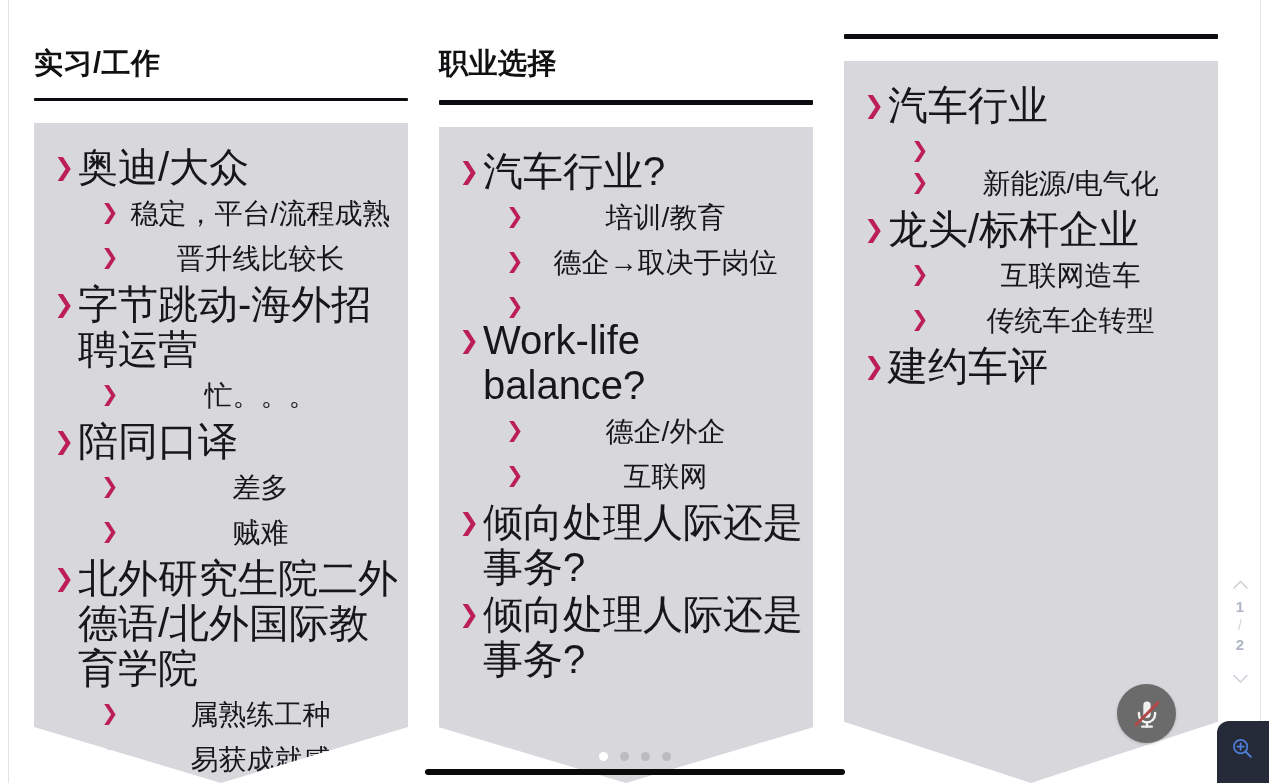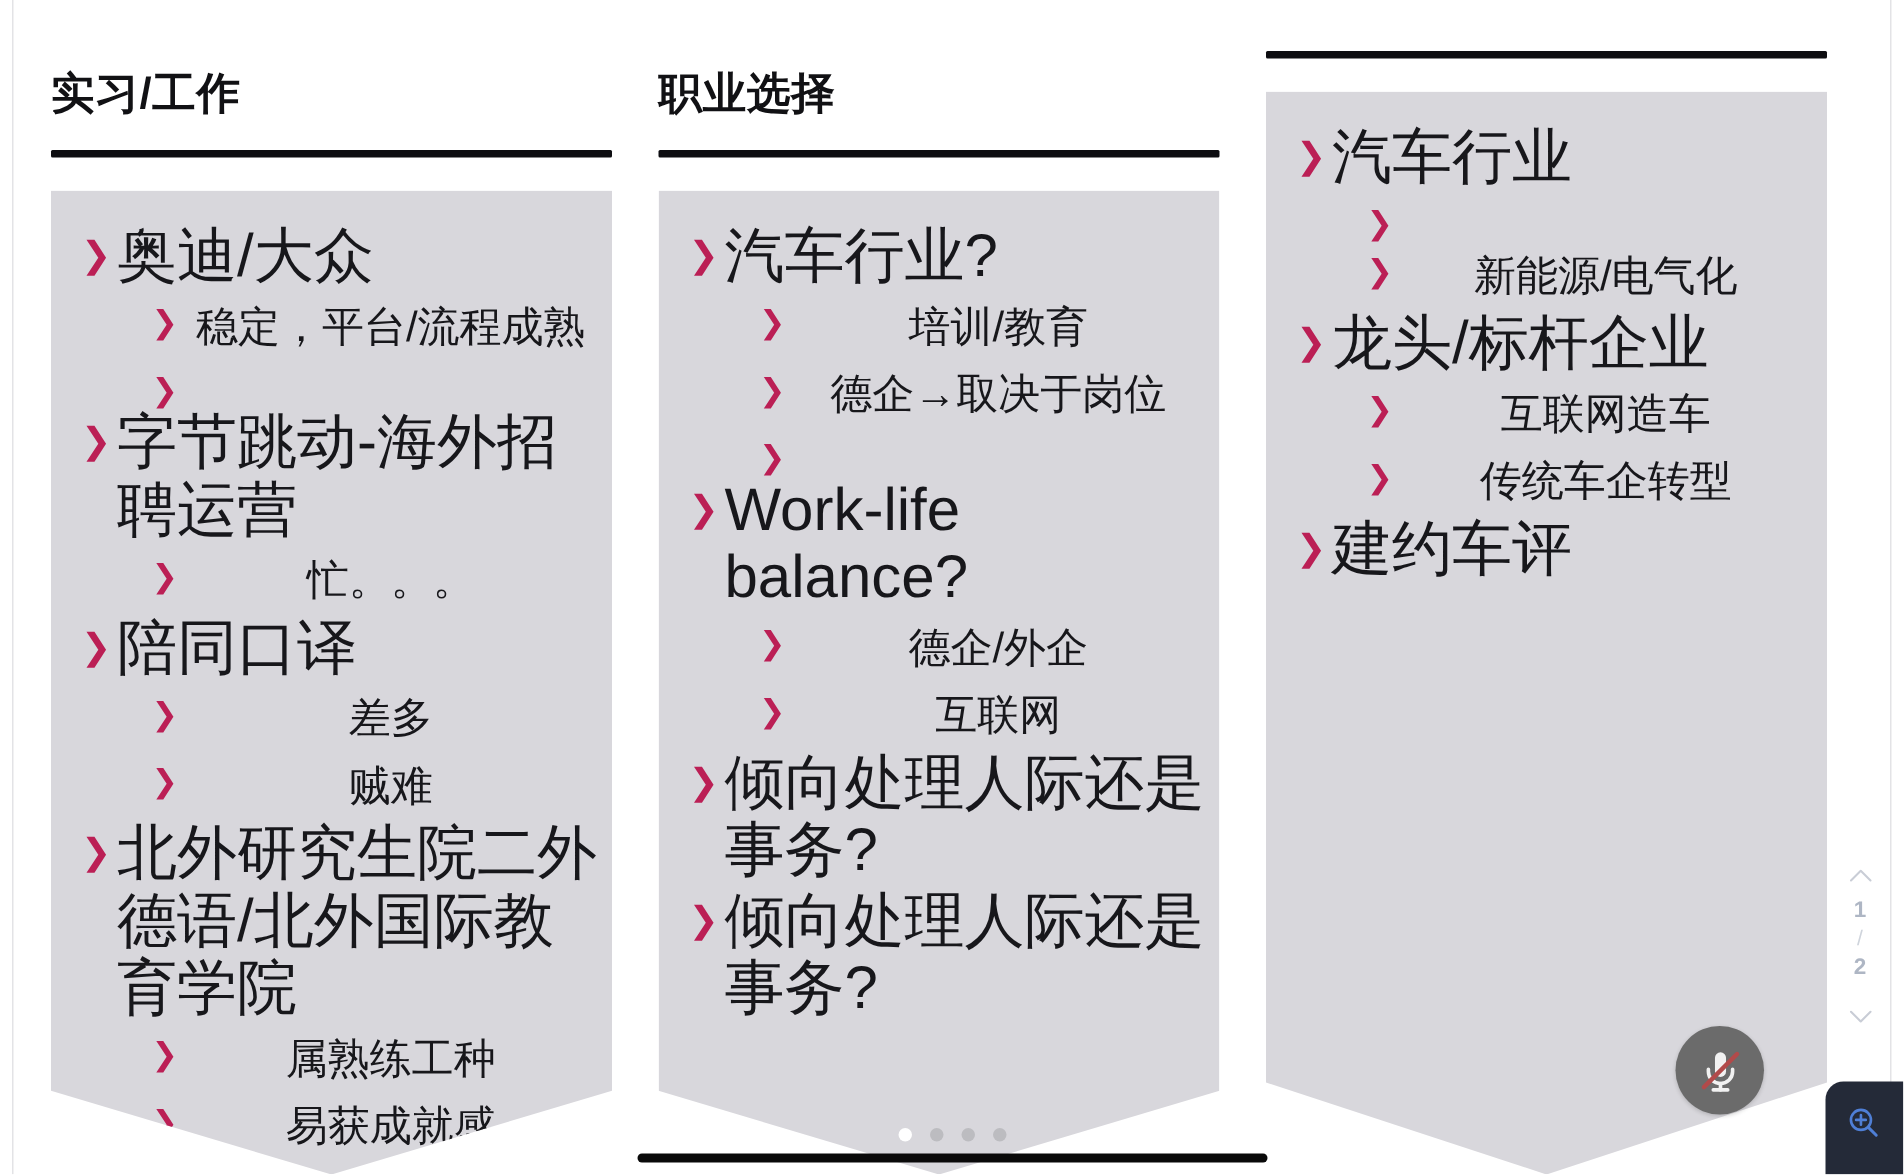--- a/index.html
+++ b/index.html
@@ -238,20 +238,21 @@
           <li class="bullet lvl1">
             <span class="chev">❯</span>
             <span class="btext">奥迪/大众</span>
           </li>
           <li class="bullet lvl2">
             <span class="chev">❯</span>
             <span class="btext">稳定，平台/流程成熟</span>
           </li>
           <li class="bullet lvl2">
             <span class="chev">❯</span>
+            <span class="btext">晋升线比较长</span>
           </li>
           <li class="bullet lvl1">
             <span class="chev">❯</span>
             <span class="btext">字节跳动-海外招聘运营</span>
           </li>
           <li class="bullet lvl2">
             <span class="chev">❯</span>
             <span class="btext">忙。。。</span>
           </li>
           <li class="bullet lvl1">

